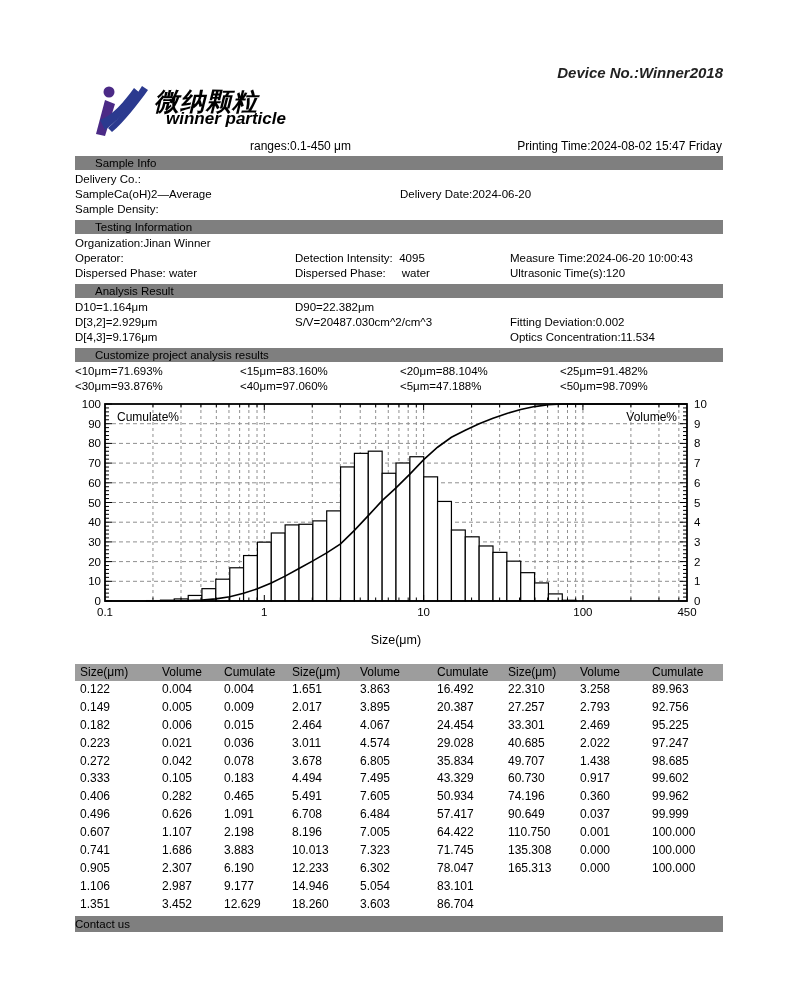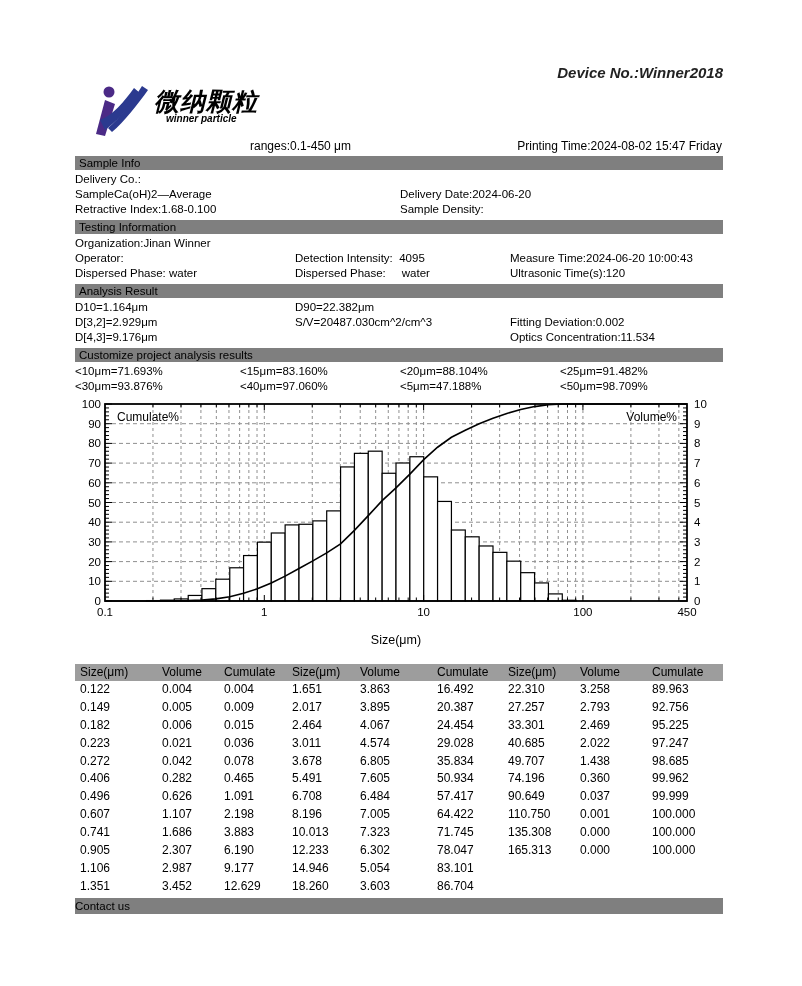--- a/index.html
+++ b/index.html
@@ -12,28 +12,28 @@
     position:absolute; top:24px; right:79px;
     font-size:20px; font-weight:bold; font-style:italic; letter-spacing:0.2px;
   }
   .device-no {
     position:absolute; top:64px; right:79px;
     font-size:15px; font-style:italic; font-weight:bold; color:#222;
   }
   .logo { position:absolute; top:84px; left:88px; display:flex; align-items:flex-start; }
   .logo-text { margin-left:4px; margin-top:6px; }
   .logo-cn { font-size:25px; font-weight:bold; font-style:italic; letter-spacing:1px; line-height:22px; }
-  .logo-en { font-size:10px; font-weight:bold; font-style:italic; text-align:left; line-height:13px;padding-left:12px; }
+  .logo-en { font-size:17px; font-weight:bold; font-style:italic; text-align:right; line-height:13px;padding-left:12px; }
   .ranges { position:absolute; top:139px; left:250px; font-size:12px; }
   .printing { position:absolute; top:139px; right:80px; font-size:12px; }
 
   .main { position:absolute; top:156px; left:75px; width:648px; }
   .sec-bar {
     height:14px; line-height:14px; background:#7f7f7f; color:#000;
-    font-size:11.5px; padding-left:4px; margin-bottom:2px;
+    font-size:11.5px; padding-left:20px; margin-bottom:2px;
   }
   .sec-bar.mt { margin-top:3px; }
   .line { font-size:11.5px; line-height:15px; height:15px; white-space:pre; }
   .grid2 { display:grid; grid-template-columns:325px 1fr; }
   .grid3 { display:grid; grid-template-columns:220px 215px 1fr; }
   .grid4 { display:grid; grid-template-columns:165px 160px 160px 1fr; }
   .grid2 > div, .grid3 > div, .grid4 > div { font-size:11.5px; line-height:15px; height:15px; white-space:pre; }
 
   .chart-wrap { height:262px; margin-top:0px; position:relative; }
 
@@ -71,21 +71,20 @@
 
   <div class="main">
 
     <div class="sec-bar">Sample Info</div>
     <div class="line">Delivery Co.:</div>
     <div class="grid2">
       <div>SampleCa(oH)2—Average</div>
       <div>Delivery Date:2024-06-20</div>
     </div>
     <div class="grid2">
-      <div>Retractive Index:1.68-0.100</div>
       <div>Sample Density:</div>
     </div>
 
     <div class="sec-bar mt">Testing Information</div>
     <div class="grid3">
       <div>Organization:Jinan Winner</div>
       <div></div>
     </div>
     <div class="grid3">
       <div>Operator:</div>
@@ -457,20 +456,31 @@
             <div>0.042</div>
             <div>0.078</div>
             <div>3.678</div>
             <div>6.805</div>
             <div>35.834</div>
             <div>49.707</div>
             <div>1.438</div>
             <div>98.685</div>
           </div>
           <div class="grid9 tbl-row">
+            <div>0.333</div>
+            <div>0.105</div>
+            <div>0.183</div>
+            <div>4.494</div>
+            <div>7.495</div>
+            <div>43.329</div>
+            <div>60.730</div>
+            <div>0.917</div>
+            <div>99.602</div>
+          </div>
+          <div class="grid9 tbl-row">
             <div>0.406</div>
             <div>0.282</div>
             <div>0.465</div>
             <div>5.491</div>
             <div>7.605</div>
             <div>50.934</div>
             <div>74.196</div>
             <div>0.360</div>
             <div>99.962</div>
           </div>

